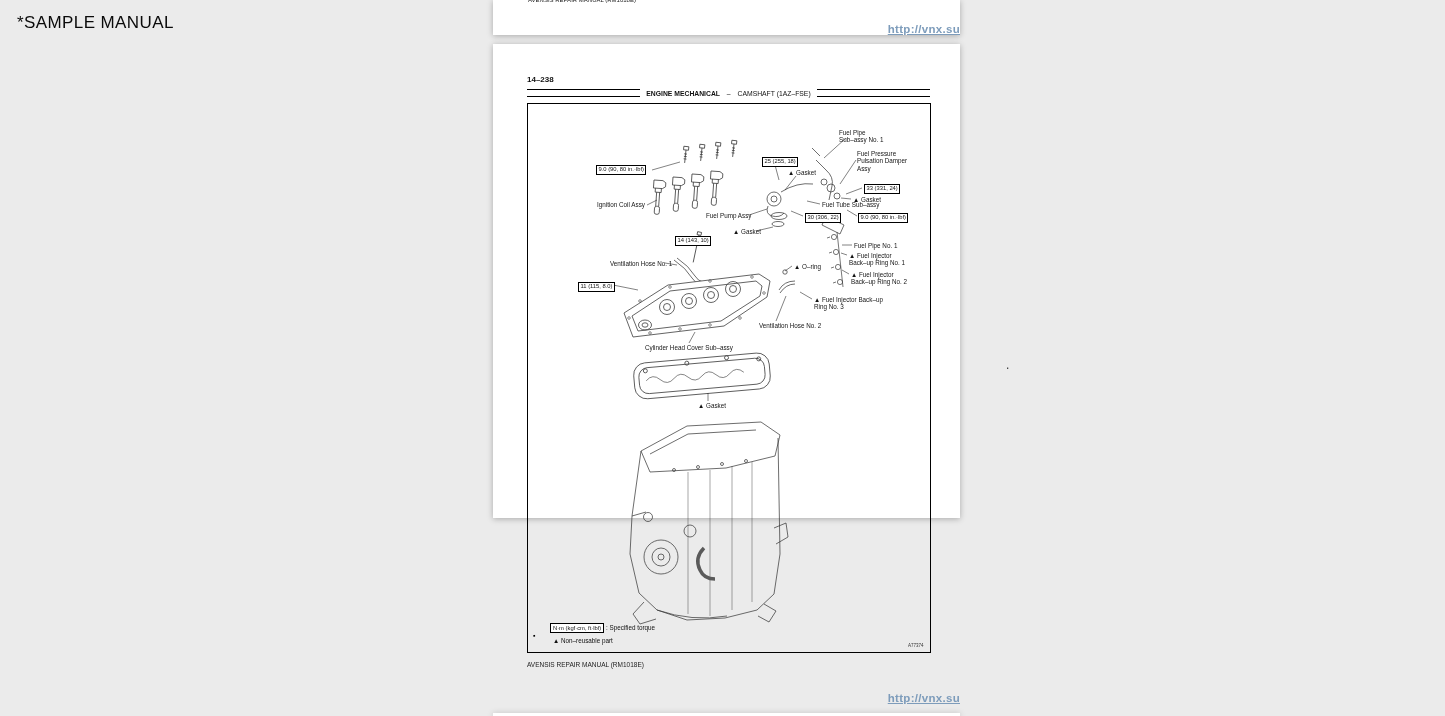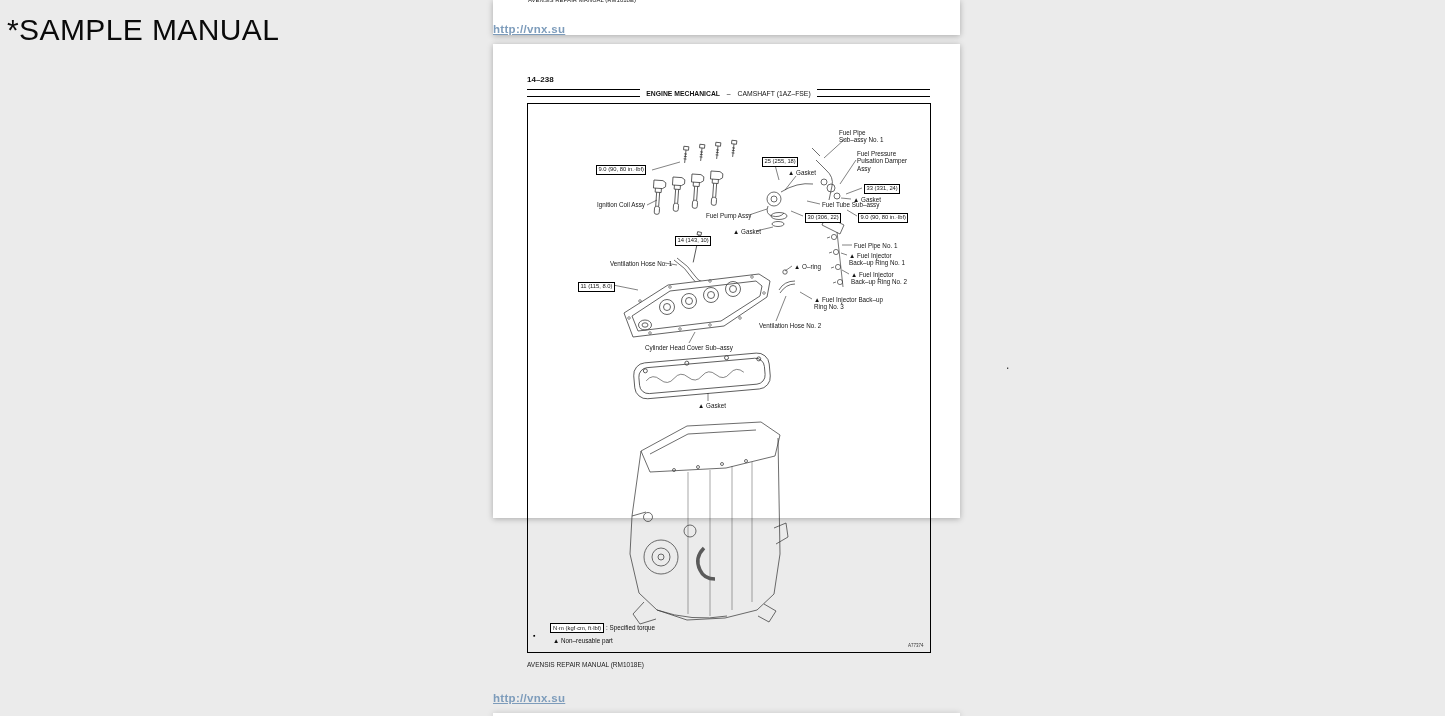--- a/index.html
+++ b/index.html
@@ -7,26 +7,26 @@
     width:1445px;height:716px;position:relative;overflow:hidden;
     background:#ebebeb;
     font-family:"Liberation Sans", sans-serif;
     color:#111;
   }
   .page{position:absolute;background:#fff;box-shadow:0 1px 6px rgba(0,0,0,.28);}
   #page-top{left:493px;top:0;width:467px;height:35px;overflow:hidden;}
   #page-main{left:493px;top:44px;width:467px;height:474px;}
   #page-bottom{left:493px;top:713px;width:467px;height:3px;}
 
-  .watermark{position:absolute;left:7px;top:13px;font-size:30px;letter-spacing:.4px;color:#0a0a0a;}
+  .watermark{position:absolute;left:17px;top:13px;font-size:17px;letter-spacing:.4px;color:#0a0a0a;}
   .stray-dot{position:absolute;left:1006px;top:358px;font-size:12px;color:#333;}
 
   .clipped-header{position:absolute;left:35px;top:-3px;font-size:6px;color:#222;white-space:nowrap;}
   .vnx-link{color:#7d9cbb;font-weight:bold;font-size:11.5px;letter-spacing:.3px;text-decoration:underline;white-space:nowrap;}
-  .link-row{position:absolute;left:0;right:0;text-align:left;}
+  .link-row{position:absolute;left:0;right:0;text-align:right;}
   #page-top .link-row{top:19px;}
   #page-main .link-row{top:644px;}
 
   .pagenum{position:absolute;left:34px;top:31px;font-size:8px;font-weight:bold;}
   .header-band{position:absolute;left:34px;top:38px;width:403px;height:14px;border-bottom:1.5px solid #000;text-align:center;}
   .header-band::before{content:"";position:absolute;left:0;right:0;top:7px;border-top:0.75px solid #000;}
   .header-title{position:relative;display:inline-block;background:#fff;padding:0 6px;font-size:6.8px;line-height:14px;white-space:nowrap;}
   .header-title .sec{font-weight:bold;}
   .header-title .sep{margin:0 5px;}
 

